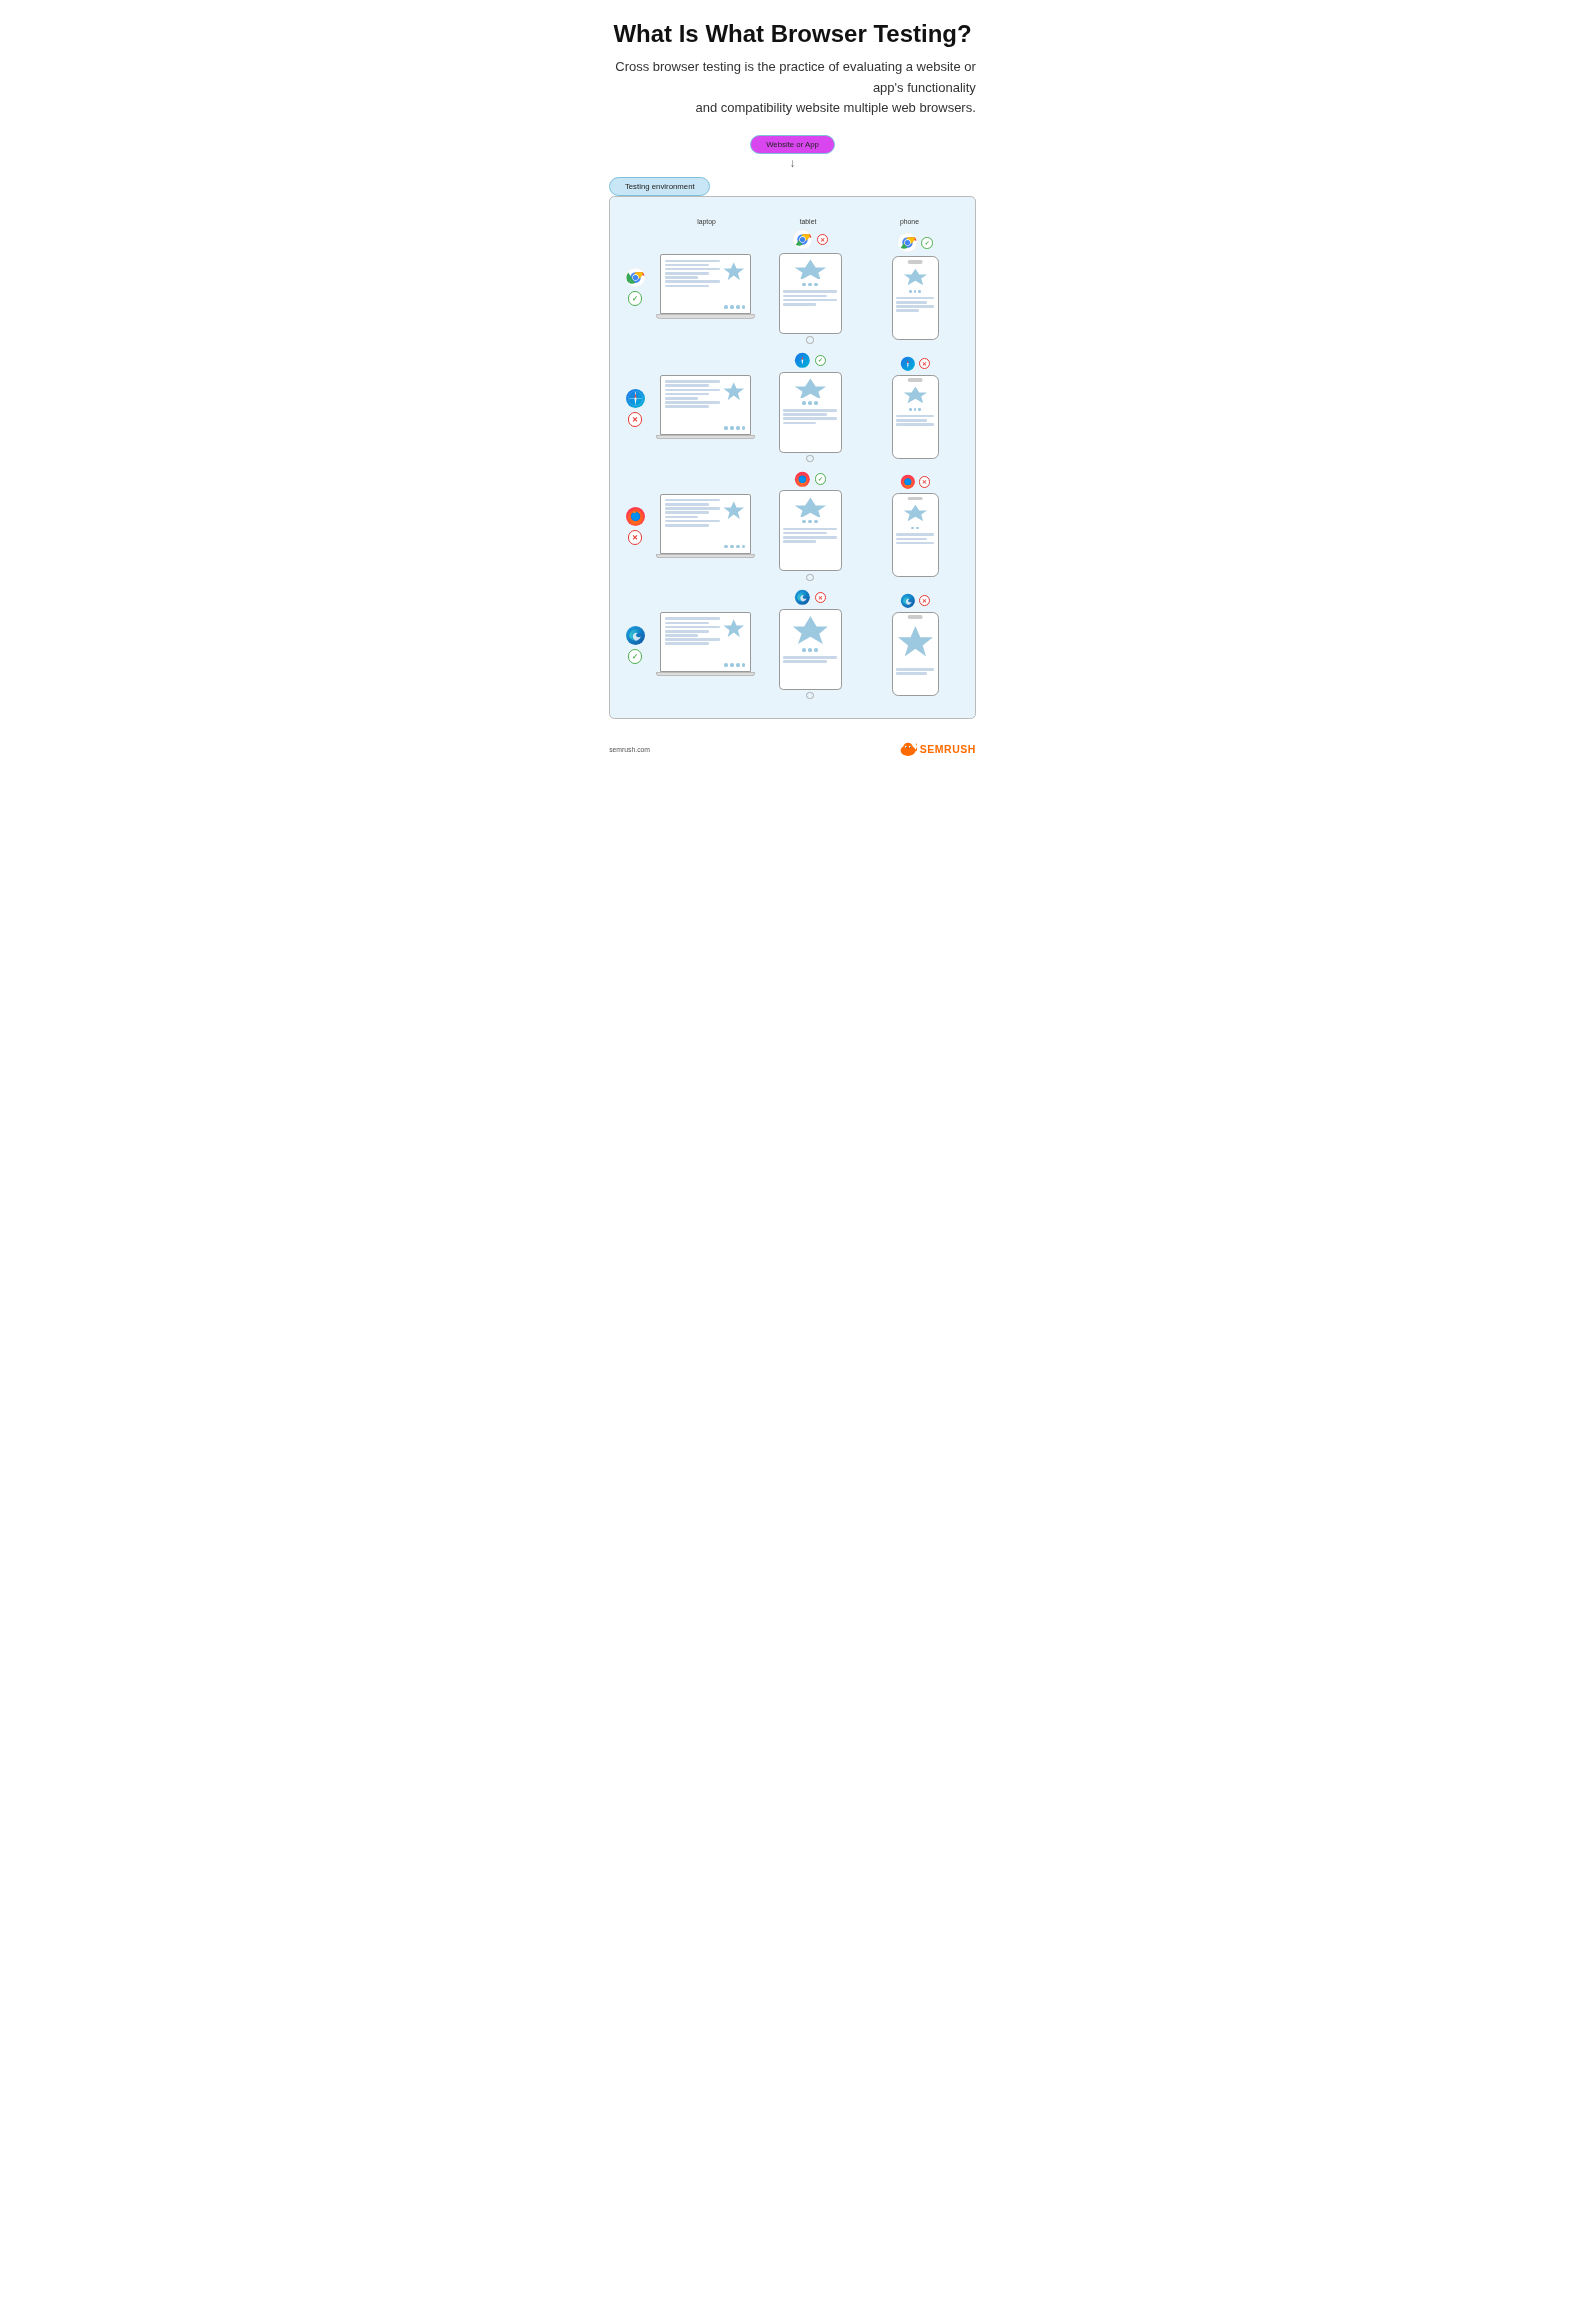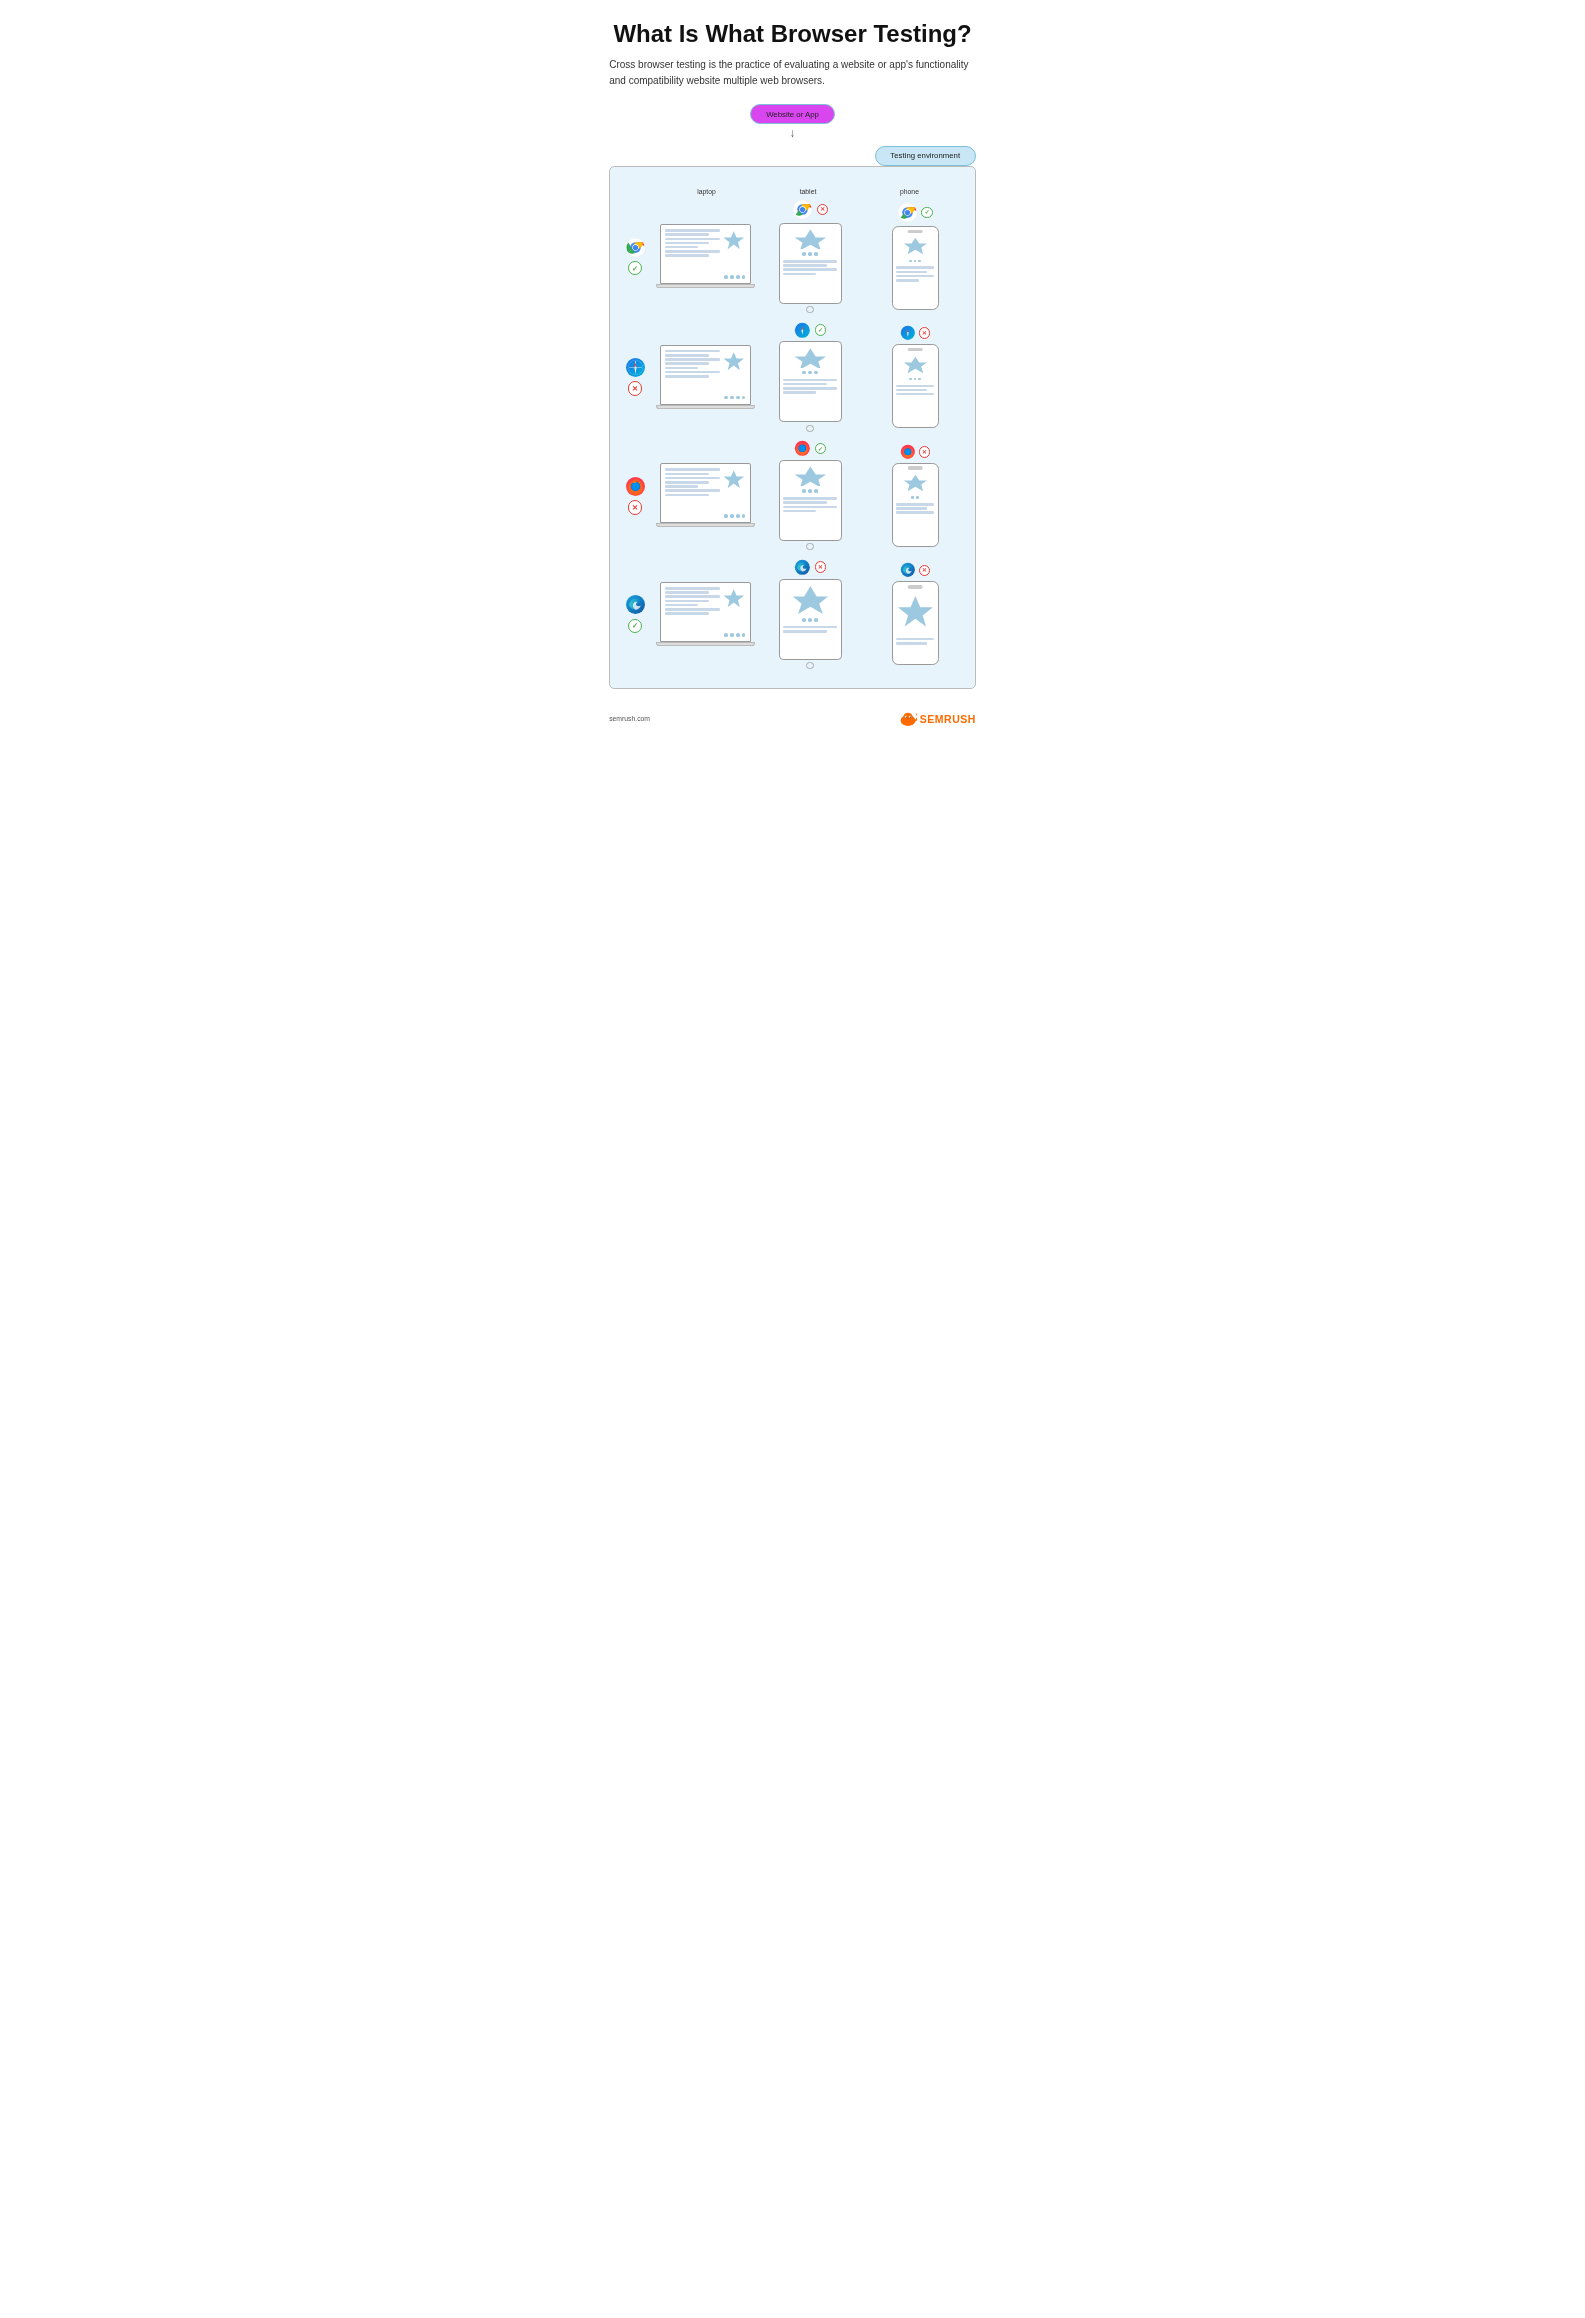--- a/index.html
+++ b/index.html
@@ -16,22 +16,22 @@
       text-align: center;
       font-size: 24px;
       font-weight: 900;
       color: #111;
       margin-bottom: 9.4px;
       line-height: 1.1;
     }
 
     
     .page-subtitle {
-      text-align: left;
-      font-size: 10px;
+      text-align: right;
+      font-size: 13px;
       color: #333;
       margin-bottom: 15.7px;
       line-height: 1.6;
     }
 
     
     .top-pill {
       display: flex;
       justify-content: center;
       margin-bottom: 3.1px;
@@ -50,21 +50,21 @@
       display: flex;
       justify-content: center;
       margin-bottom: 0px;
       font-size: 11.5px;
       color: #555;
     }
 
     
     .env-pill-wrapper {
       display: flex;
-      justify-content: flex-end;
+      justify-content: flex-start;
       margin-bottom: 7.3px;
       position: relative;
       top: 7.3px;
       z-index: 2;
     }
     .env-pill {
       background: #c8e6f5;
       border: 0.8px solid #7bbfd8;
       border-radius: 15.7px;
       padding: 4.2px 14.7px;

